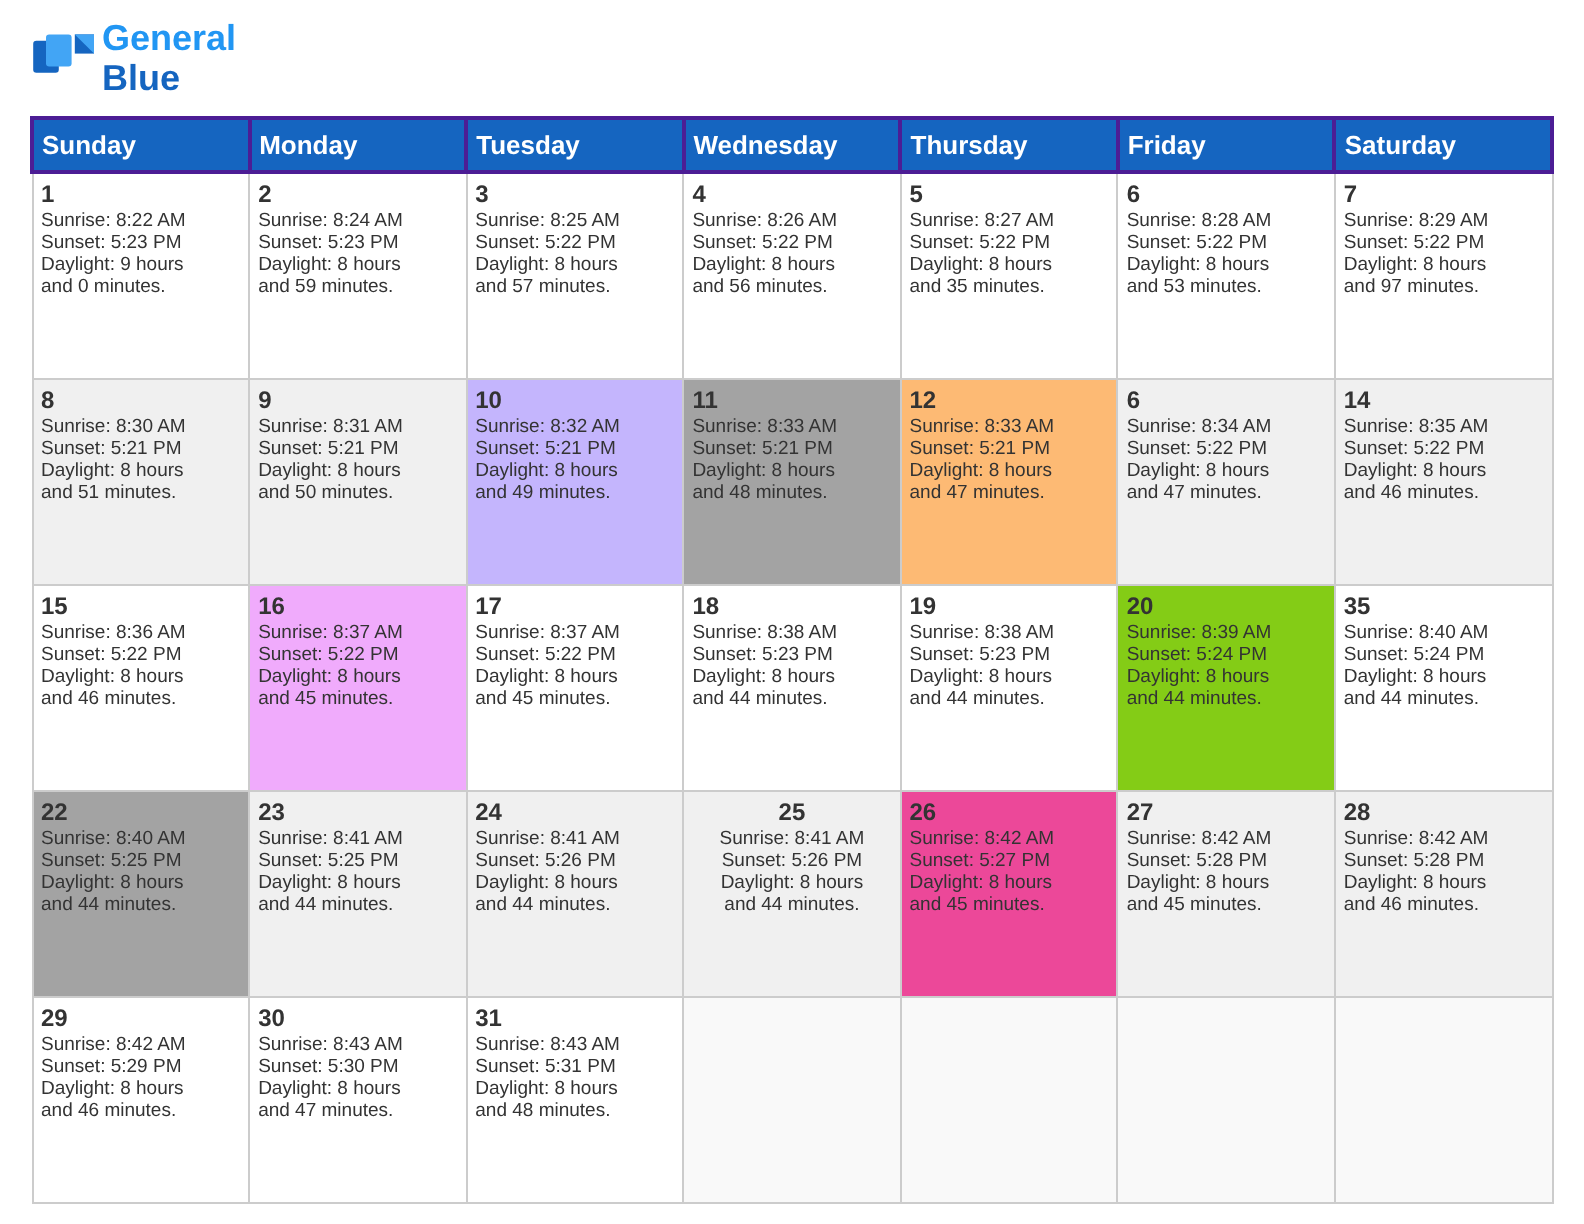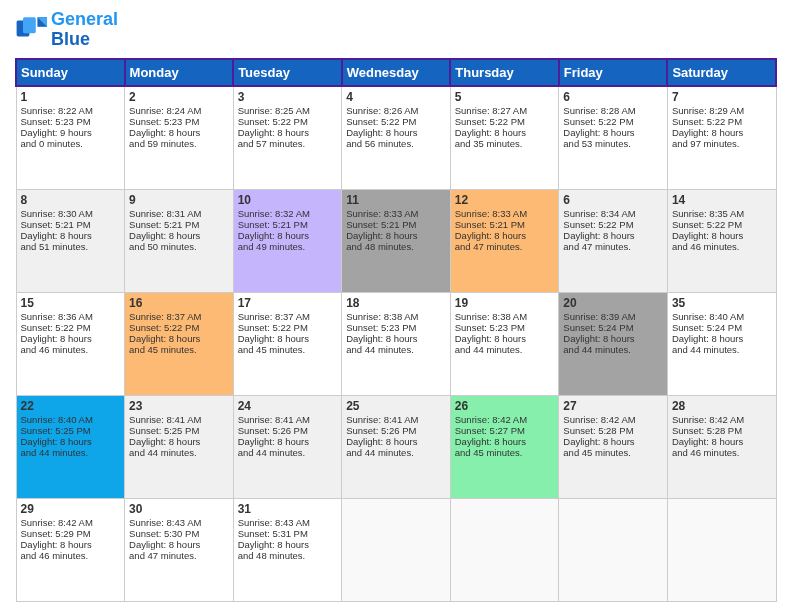--- a/index.html
+++ b/index.html
@@ -232,21 +232,21 @@
           </td>
         </tr>
         <tr>
           <td style="background-color: rgb(255, 255, 255);">
             <span class="day-num">15</span>
             <div>Sunrise: 8:36 AM</div>
             <div>Sunset: 5:22 PM</div>
             <div>Daylight: 8 hours</div>
             <div>and 46 minutes.</div>
           </td>
-          <td style="background-color: #fdba74;">
+          <td style="background-color: #f0abfc;">
             <span class="day-num">16</span>
             <div>Sunrise: 8:37 AM</div>
             <div>Sunset: 5:22 PM</div>
             <div>Daylight: 8 hours</div>
             <div>and 45 minutes.</div>
           </td>
           <td style="background-color: rgb(255, 255, 255);">
             <span class="day-num">17</span>
             <div>Sunrise: 8:37 AM</div>
             <div>Sunset: 5:22 PM</div>
@@ -260,65 +260,65 @@
             <div>Daylight: 8 hours</div>
             <div>and 44 minutes.</div>
           </td>
           <td style="background-color: rgb(255, 255, 255);">
             <span class="day-num">19</span>
             <div>Sunrise: 8:38 AM</div>
             <div>Sunset: 5:23 PM</div>
             <div>Daylight: 8 hours</div>
             <div>and 44 minutes.</div>
           </td>
-          <td style="background-color: #a3a3a3;">
+          <td style="background-color: #84cc16;">
             <span class="day-num">20</span>
             <div>Sunrise: 8:39 AM</div>
             <div>Sunset: 5:24 PM</div>
             <div>Daylight: 8 hours</div>
             <div>and 44 minutes.</div>
           </td>
           <td style="background-color: rgb(255, 255, 255);">
             <span class="day-num">35</span>
             <div>Sunrise: 8:40 AM</div>
             <div>Sunset: 5:24 PM</div>
             <div>Daylight: 8 hours</div>
             <div>and 44 minutes.</div>
           </td>
         </tr>
         <tr>
-          <td style="background-color: #0ea5e9;">
+          <td style="background-color: #a3a3a3;">
             <span class="day-num">22</span>
             <div>Sunrise: 8:40 AM</div>
             <div>Sunset: 5:25 PM</div>
             <div>Daylight: 8 hours</div>
             <div>and 44 minutes.</div>
           </td>
           <td style="background-color: rgb(240, 240, 240);">
             <span class="day-num">23</span>
             <div>Sunrise: 8:41 AM</div>
             <div>Sunset: 5:25 PM</div>
             <div>Daylight: 8 hours</div>
             <div>and 44 minutes.</div>
           </td>
           <td style="background-color: rgb(240, 240, 240);">
             <span class="day-num">24</span>
             <div>Sunrise: 8:41 AM</div>
             <div>Sunset: 5:26 PM</div>
             <div>Daylight: 8 hours</div>
             <div>and 44 minutes.</div>
           </td>
-          <td style="background-color: rgb(240, 240, 240);">
+          <td style="background-color: rgb(240, 240, 240); text-align: center;">
             <span class="day-num">25</span>
             <div>Sunrise: 8:41 AM</div>
             <div>Sunset: 5:26 PM</div>
             <div>Daylight: 8 hours</div>
             <div>and 44 minutes.</div>
           </td>
-          <td style="background-color: #86efac;">
+          <td style="background-color: #ec4899;">
             <span class="day-num">26</span>
             <div>Sunrise: 8:42 AM</div>
             <div>Sunset: 5:27 PM</div>
             <div>Daylight: 8 hours</div>
             <div>and 45 minutes.</div>
           </td>
           <td style="background-color: rgb(240, 240, 240);">
             <span class="day-num">27</span>
             <div>Sunrise: 8:42 AM</div>
             <div>Sunset: 5:28 PM</div>

